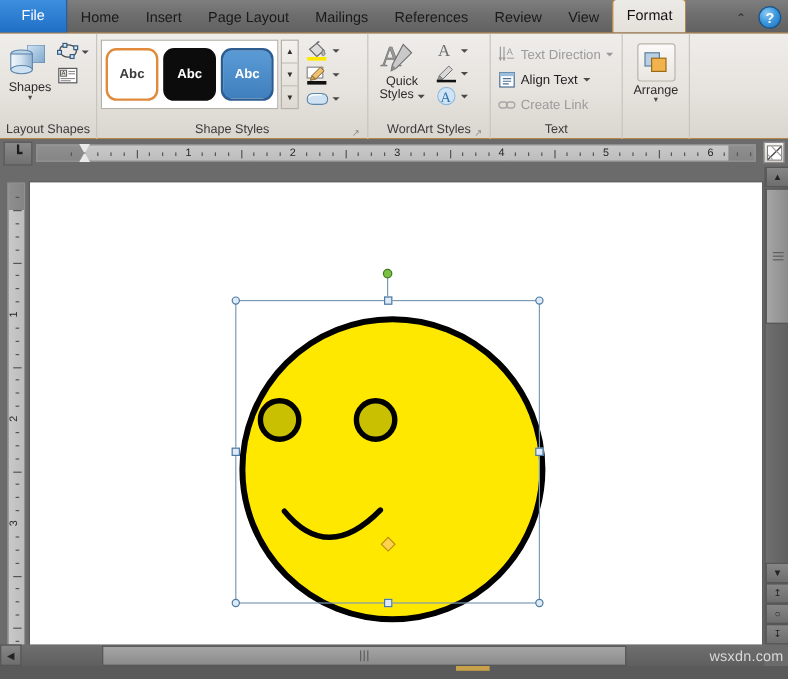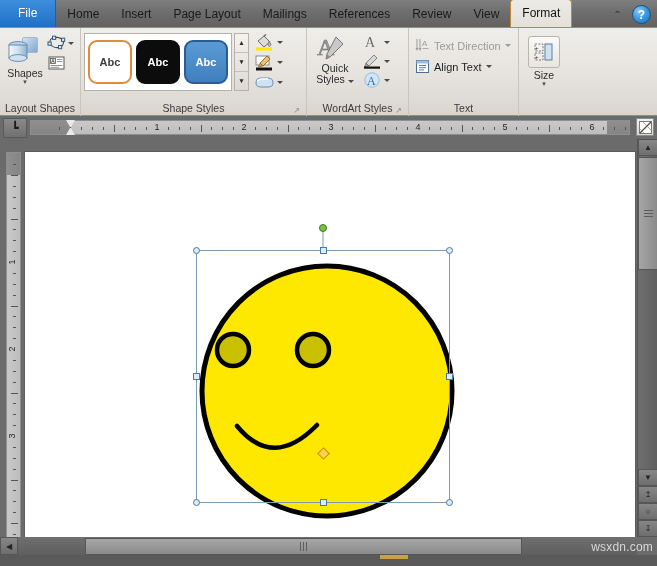--- a/index.html
+++ b/index.html
@@ -491,41 +491,48 @@
           <svg width="15" height="15" viewBox="0 0 15 15">
             <rect x="1.5" y="1.5" width="12" height="12" fill="#ffffff" stroke="#4a6f93" stroke-width="1"></rect>
             <rect x="1.5" y="1.5" width="12" height="3" fill="#9bbedd"></rect>
             <line x1="4" y1="6.5" x2="11" y2="6.5" stroke="#4a6f93" stroke-width="0.9"></line>
             <line x1="4" y1="8.7" x2="11" y2="8.7" stroke="#4a6f93" stroke-width="0.9"></line>
             <line x1="4" y1="10.9" x2="9" y2="10.9" stroke="#4a6f93" stroke-width="0.9"></line>
           </svg>
           <span>Align Text</span>
           <span class="caret"></span>
         </div>
+        <div class="text-item disabled">
+          <svg width="15" height="15" viewBox="0 0 15 15">
+            <rect x="0.8" y="5" width="7" height="5" rx="2.5" fill="none" stroke="#a8a8a8" stroke-width="1.1"></rect>
+            <rect x="7" y="5" width="7" height="5" rx="2.5" fill="none" stroke="#a8a8a8" stroke-width="1.1"></rect>
+          </svg>
+          <span>Create Link</span>
+        </div>
       </div>
       <div class="group-label">Text</div>
     </div>
 
-
-    <div class="group" id="g-size" style="border-right:none;">
+    <div class="group" id="g-arrange">
       <div class="group-body">
         <div class="bigbtn">
           <div class="box">
             <svg width="22" height="20" viewBox="0 0 22 20">
-              <rect x="12" y="2" width="7" height="16" fill="#cfe2f2" stroke="#5f7f9d" stroke-width="1"></rect>
-              <rect x="2" y="2" width="8" height="7" fill="none" stroke="#6b6b6b" stroke-width="0.9" stroke-dasharray="2 1.4"></rect>
-              <text x="2" y="7.5" font-size="6" fill="#2f2f2f" font-family="Liberation Sans, sans-serif">+</text>
-              <text x="2" y="17" font-size="6" fill="#2f2f2f" font-family="Liberation Sans, sans-serif">+</text>
-              <rect x="2" y="11" width="8" height="7" fill="none" stroke="#6b6b6b" stroke-width="0.9" stroke-dasharray="2 1.4"></rect>
-            </svg>
-          </div>
-          <div class="biglabel" style="margin-top:1px;">Size</div>
+              <rect x="1.5" y="2" width="12" height="11" fill="#b9cfe3" stroke="#5f7f9d" stroke-width="1"></rect>
+              <rect x="7" y="6.5" width="12" height="11" fill="#f2b24d" stroke="#9a6c17" stroke-width="1"></rect>
+            </svg>
+          </div>
+          <div class="biglabel" style="margin-top:1px;">Arrange</div>
           <div class="arrowdn">▾</div>
         </div>
       </div>
+      <div class="group-label">&nbsp;</div>
+    </div>
+
+    <div class="group" id="g-size" style="border-right:none;">
       <div class="group-label">&nbsp;</div>
     </div>
 
   </div>
 
   <div class="hruler-wrap">
     <div class="tabstop-box">┗</div>
     <div class="hruler" id="hruler">
         <div class="margin" style="left: 0px; width: 39px;"></div>
         <div class="margin" style="right: 0px; width: 22px;"></div>

